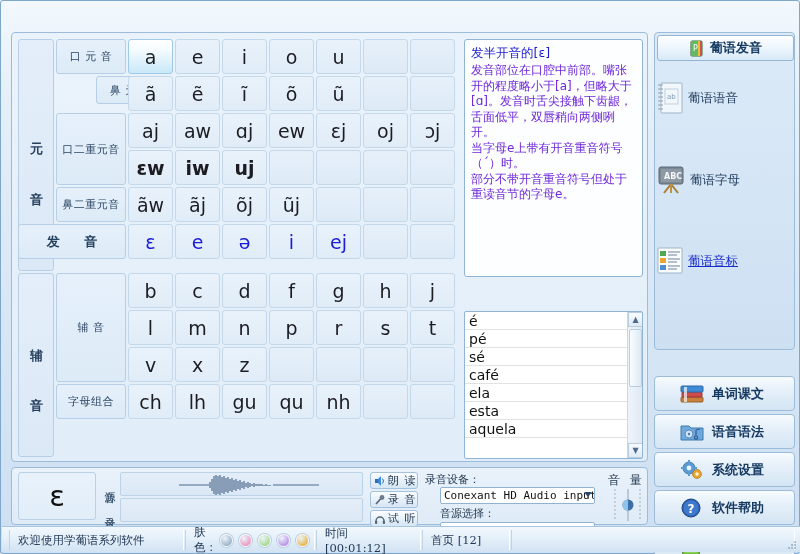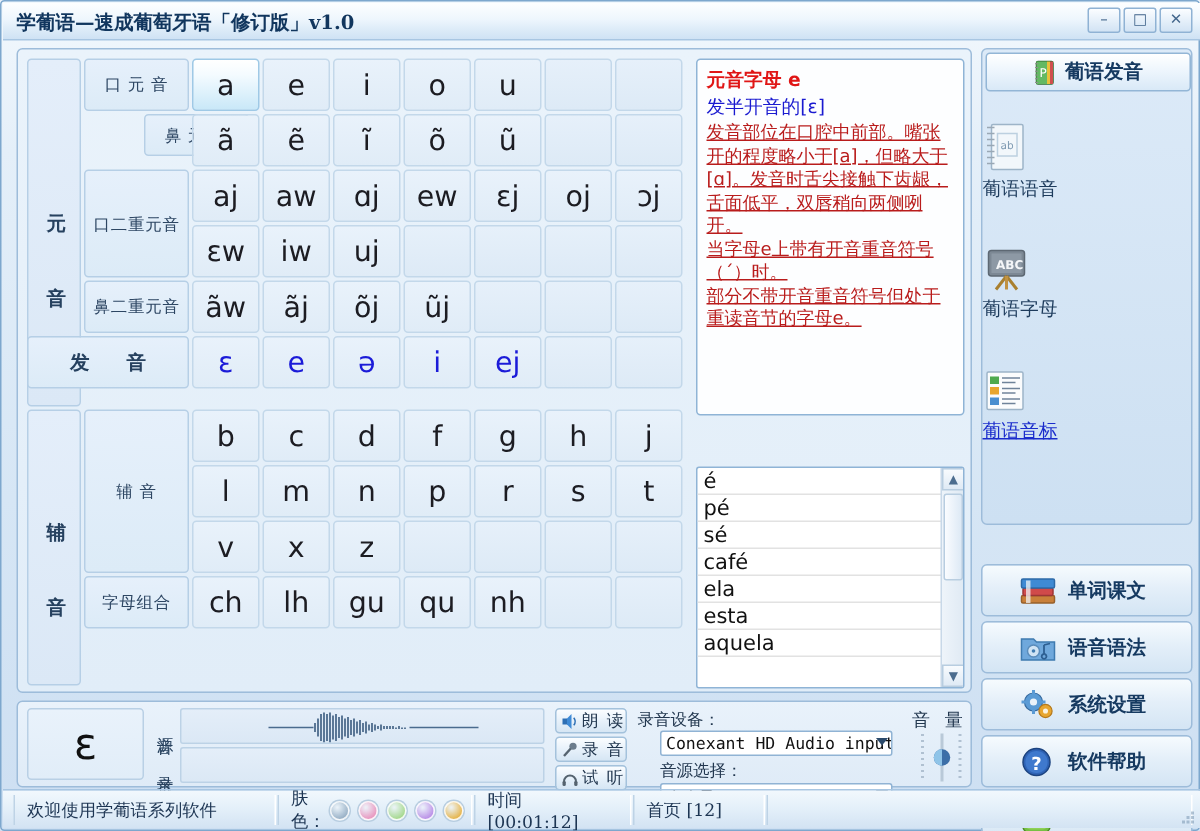--- a/index.html
+++ b/index.html
@@ -100,21 +100,21 @@
   .pcell.blue { color: #1b1bd8; }
 
   
   #desc-panel {
     position: absolute; left: 452px; top: 6px; width: 179px; height: 238px;
     background: #fdfeff; border: 1px solid #8fb4d6; border-radius: 3px;
     padding: 5px 6px; overflow: hidden;
   }
   #desc-title { font-size: 12.5px; color: #e01616; font-weight: bold; margin-bottom: 1px; }
   #desc-sub { font-size: 12.5px; color: #1a1ad0; margin-bottom: 1px; }
-  #desc-body { font-size: 12px; color: #b91c1c; line-height: 15.5px; text-decoration: underline; }
+  #desc-body { font-size: 12px; color: #6d28d9; line-height: 15.5px; }
 
   
   #ex-panel {
     position: absolute; left: 452px; top: 278px; width: 179px; height: 148px;
     background: #ffffff; border: 1px solid #8fb4d6; border-radius: 2px;
     overflow: hidden;
   }
   #ex-header {
     height: 19px; background: linear-gradient(180deg,#f7fbfe 0%,#e6eff8 100%);
     border-bottom: 1px solid #c3d5e6;
@@ -202,21 +202,21 @@
     background: linear-gradient(180deg,#ffffff 0%,#eef6fd 45%,#d9e9f7 100%);
     border: 1px solid #93b6d6; border-radius: 3px;
     display: flex; align-items: center; justify-content: center; gap: 5px;
   }
   #sb-tab-label {
     font-family: "DejaVu Serif","Liberation Serif",serif;
     font-weight: bold; font-size: 13px; color: #163a61;
   }
   .sb-entry {
     position: absolute; left: 0; width: 141px;
-    display: flex; flex-direction: column; gap: 3px;
+    display: flex; flex-direction: row; align-items: center; gap: 3px;
   }
   .sb-entry-label { font-size: 12.5px; color: #1d3b5c; font-family: "DejaVu Serif","Liberation Serif",serif; }
   .sb-entry-label.active { color: #1a2ccc; text-decoration: underline; }
   .sb-btn {
     position: absolute; left: 0; width: 141px; height: 35px;
     background: linear-gradient(180deg,#f6fbfe 0%,#e4eff9 45%,#d4e5f4 100%);
     border: 1px solid #9dbcda; border-radius: 4px;
     display: flex; align-items: center; gap: 7px; padding-left: 24px;
   }
   .sb-btn-label {
@@ -249,34 +249,20 @@
   }
 
   
   svg { display: block; }
 </style>
 </head>
 <body>
 
 <div id="window">
 
-  <div id="titlebar">
-    <div id="title-text">学葡语—速成葡萄牙语「修订版」v1.0</div>
-    <div id="win-buttons">
-      <div class="win-btn">
-        <span>–</span>
-      </div>
-      <div class="win-btn">
-        <span>□</span>
-      </div>
-      <div class="win-btn">
-        <span>✕</span>
-      </div>
-    </div>
-  </div>
 
   <div id="content">
 
     <div id="left-panel">
 
       <div id="phon-grid">
 
         <div class="cat-col" style="top:0px; height:232px;">
           <span style="writing-mode:vertical-rl; letter-spacing:22px; padding-top:24px;">元  音</span>
         </div>
@@ -315,21 +301,21 @@
             </div>
             <div class="cell-row" style="top: 74px;">
               <div class="pcell">aj</div>
               <div class="pcell">aw</div>
               <div class="pcell">ɑj</div>
               <div class="pcell">ew</div>
               <div class="pcell">ɛj</div>
               <div class="pcell">oj</div>
               <div class="pcell">ɔj</div>
             </div>
-            <div class="cell-row" style="top: 111px;">
+            <div class="cell-row" style="top: 111px; font-weight: bold;">
               <div class="pcell">ɛw</div>
               <div class="pcell">iw</div>
               <div class="pcell">uj</div>
               <div class="pcell empty"></div>
               <div class="pcell empty"></div>
               <div class="pcell empty"></div>
               <div class="pcell empty"></div>
             </div>
             <div class="cell-row" style="top: 148px;">
               <div class="pcell">ãw</div>
@@ -382,21 +368,20 @@
               <div class="pcell">gu</div>
               <div class="pcell">qu</div>
               <div class="pcell">nh</div>
               <div class="pcell empty"></div>
               <div class="pcell empty"></div>
             </div>
           </div>
       </div>
 
       <div id="desc-panel">
-        <div id="desc-title">元音字母  e</div>
         <div id="desc-sub">发半开音的[ɛ]</div>
         <div id="desc-body">
             <div>发音部位在口腔中前部。嘴张开的程度略小于[a]，但略大于[ɑ]。发音时舌尖接触下齿龈，舌面低平，双唇稍向两侧咧开。</div>
             <div>当字母e上带有开音重音符号（´）时。</div>
             <div>部分不带开音重音符号但处于重读音节的字母e。</div>
           </div>
       </div>
 
       <div id="ex-panel">
         <div id="ex-list">

